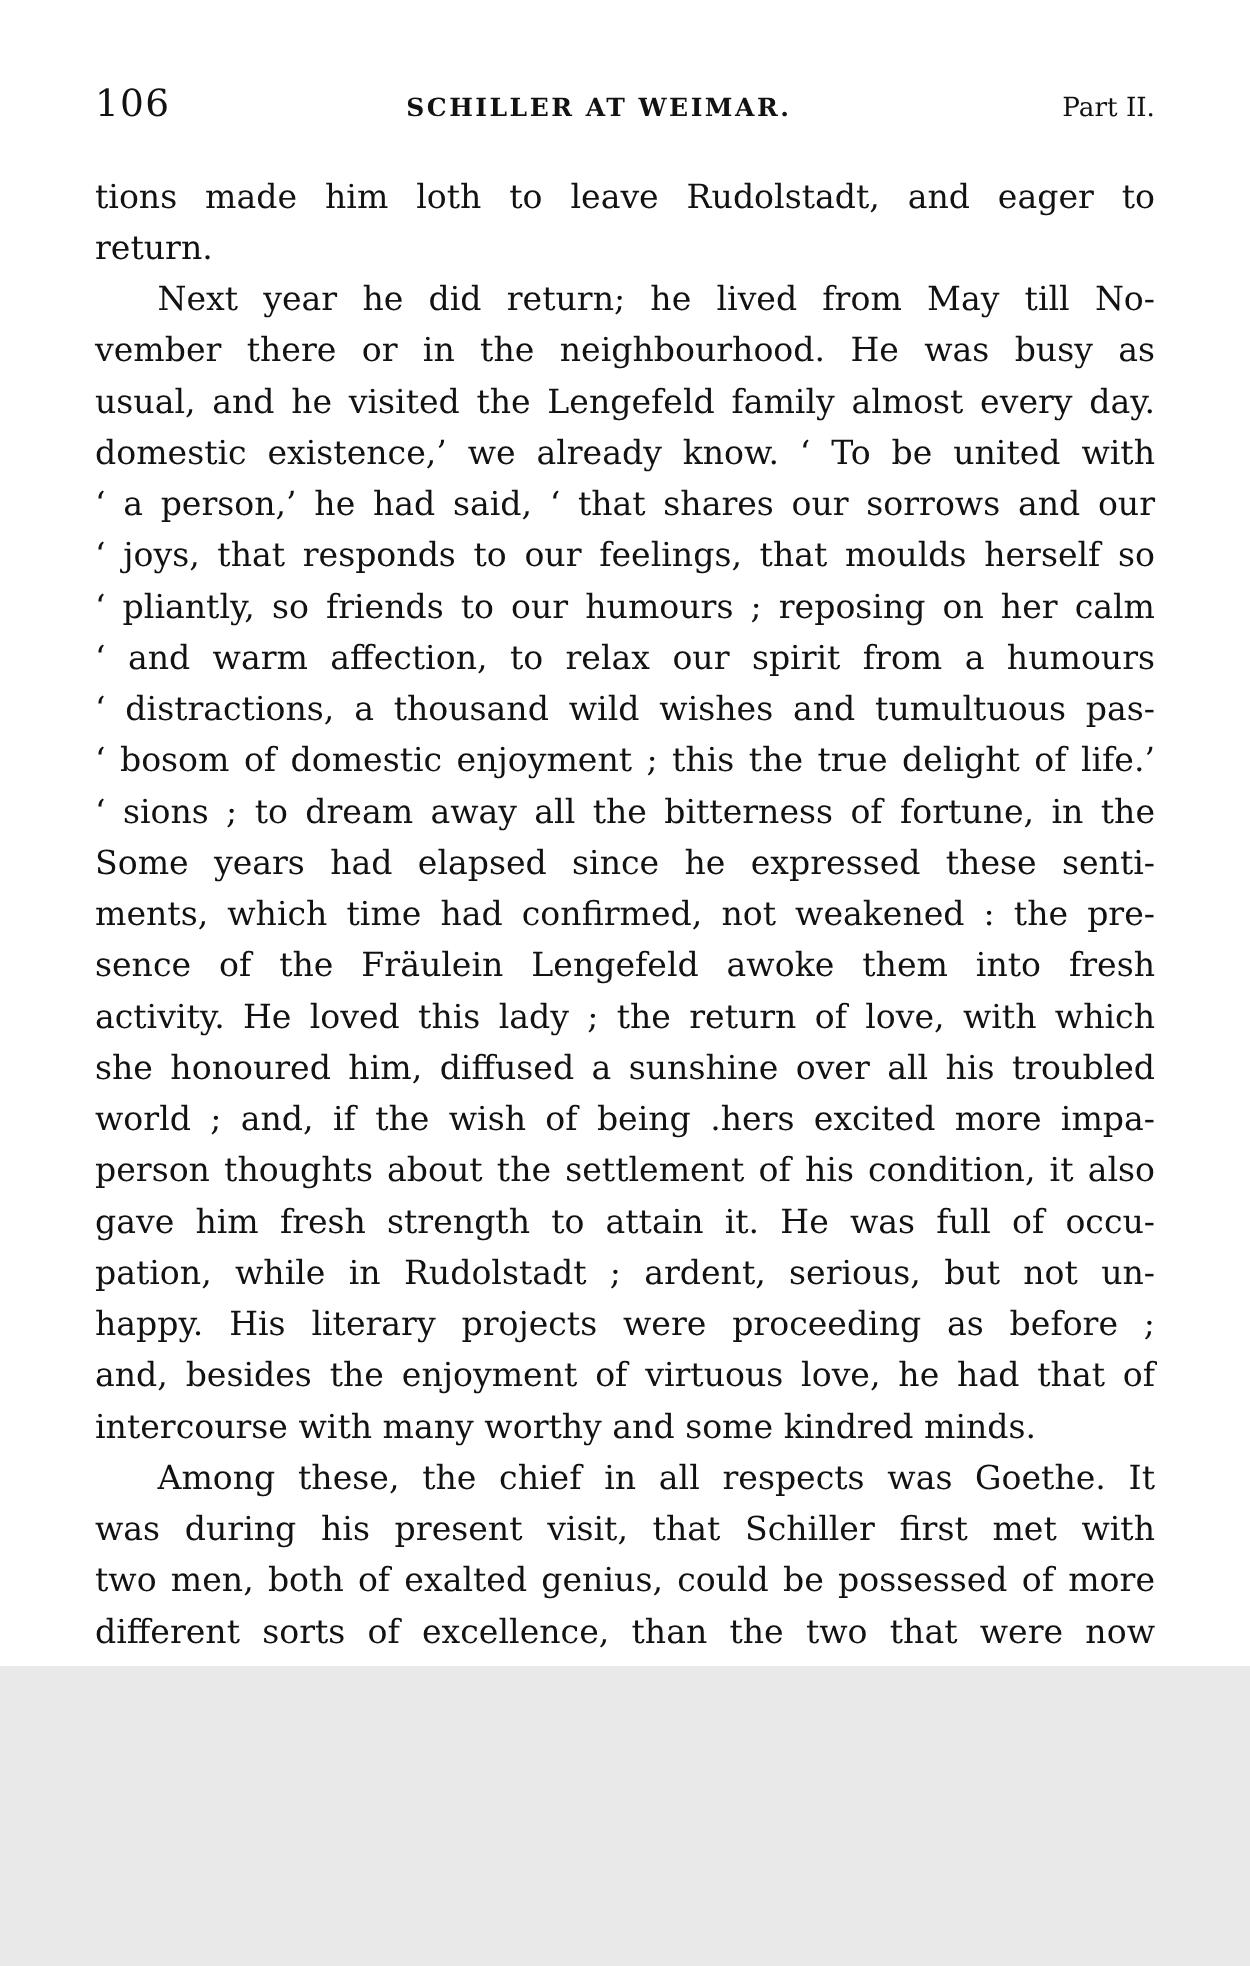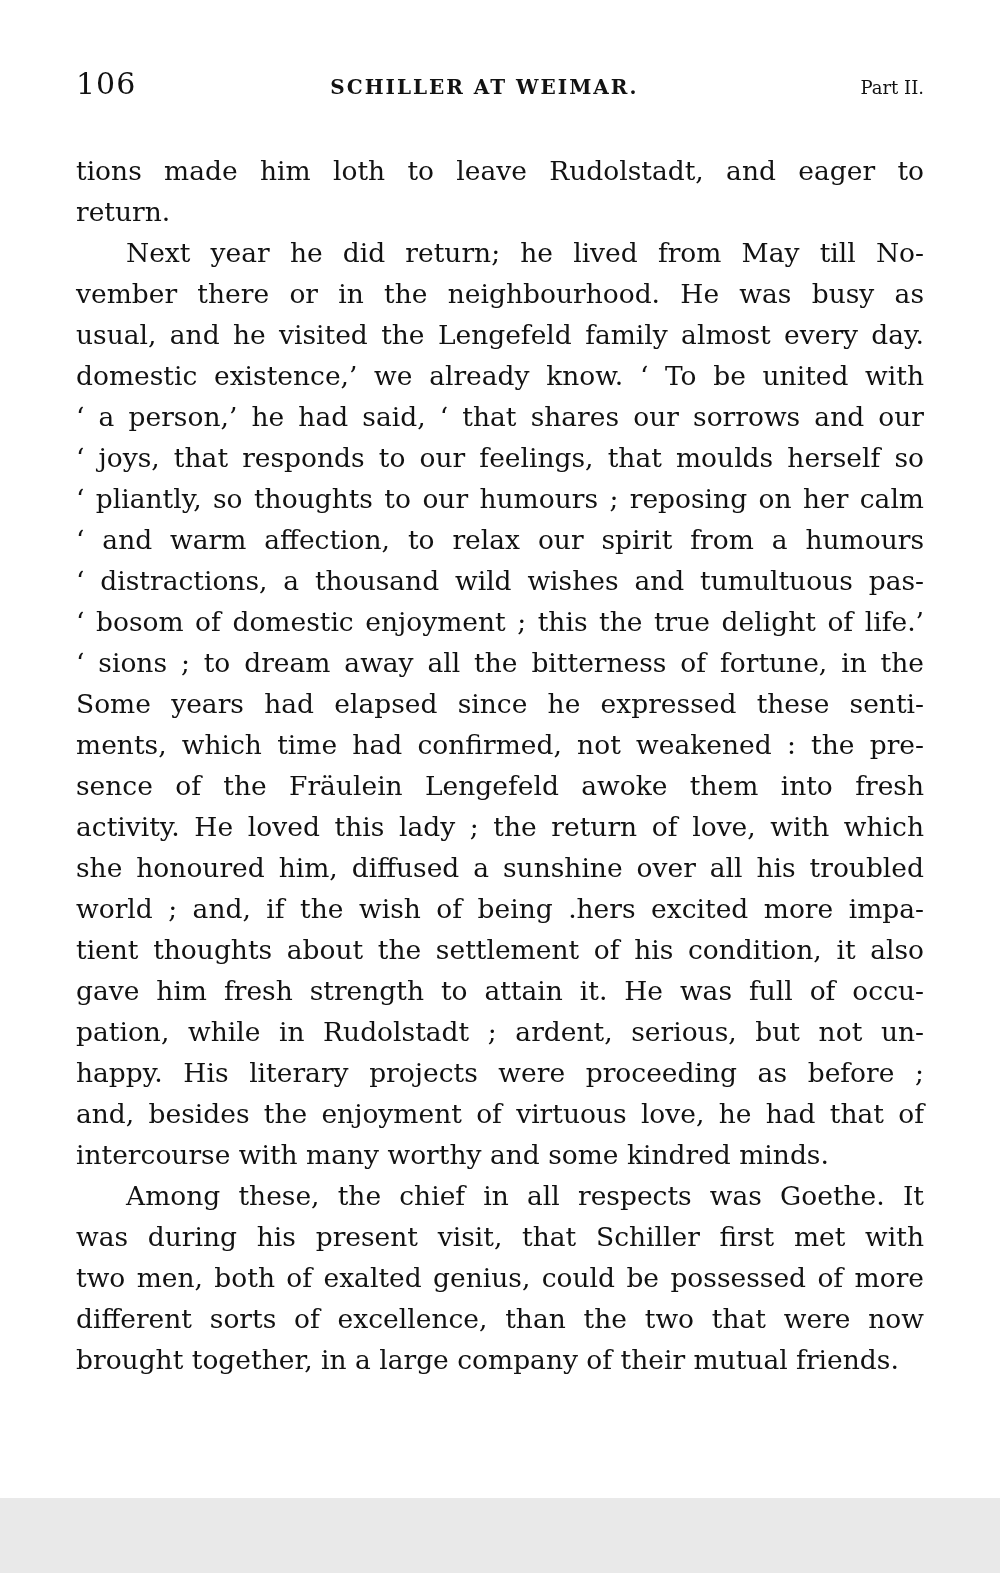--- a/index.html
+++ b/index.html
@@ -3,21 +3,21 @@
 <meta charset="utf-8">
 <style>
   html, body {
     margin: 0;
     padding: 0;
     background: #e9e9e9;
   }
   .page {
     position: relative;
     width: 1000px;
-    height: 1498px;
+    height: 1333px;
     margin: 0 auto;
     background: #ffffff;
     color: #121212;
     font-family: "DejaVu Serif", "Liberation Serif", serif;
     overflow: hidden;
     box-sizing: border-box;
   }
   .header {
     display: flex;
     justify-content: space-between;
@@ -29,25 +29,25 @@
     font-size: 30px;
     letter-spacing: 1px;
   }
   .running-title {
     font-size: 20px;
     letter-spacing: 2px;
     font-weight: bold;
     transform: translateX(-14px);
   }
   .part-label {
-    font-size: 18px;
+    font-size: 21px;
   }
   .body-text {
     padding: 0 76px;
-    margin-top: 49px;
+    margin-top: 36px;
     font-size: 26.5px;
   }
   .paragraph {
     margin: 0;
   }
   .line {
     line-height: 41px;
     height: 41px;
     white-space: nowrap;
     text-align: justify;
@@ -75,32 +75,32 @@
         <div class="line">tions made him loth to leave Rudolstadt, and eager to</div>
         <div class="line last">return.</div>
       </div>
       <div class="paragraph">
         <div class="line indent">Next year he did return; he lived from May till No-</div>
         <div class="line">vember there or in the neighbourhood.  He was busy as</div>
         <div class="line">usual, and he visited the Lengefeld family almost every day.</div>
         <div class="line">domestic existence,’ we already know.   ‘ To be united with</div>
         <div class="line">‘ a person,’ he had said, ‘ that shares our sorrows and our</div>
         <div class="line">‘ joys, that responds to our feelings, that moulds herself so</div>
-        <div class="line">‘ pliantly, so thoughts to our humours ; reposing on her calm</div>
+        <div class="line">‘ pliantly, so friends to our humours ; reposing on her calm</div>
         <div class="line">‘ and warm affection, to relax our spirit from a humours</div>
         <div class="line">‘ distractions, a thousand wild wishes and tumultuous pas-</div>
         <div class="line">‘ bosom of domestic enjoyment ; this the true delight of life.’</div>
         <div class="line">‘ sions ; to dream away all the bitterness of fortune, in the</div>
         <div class="line">Some years had elapsed since he expressed these senti-</div>
         <div class="line">ments, which time had confirmed, not weakened : the pre-</div>
         <div class="line">sence of the Fräulein Lengefeld awoke them into fresh</div>
         <div class="line">activity.  He loved this lady ; the return of love, with which</div>
         <div class="line">she honoured him, diffused a sunshine over all his troubled</div>
         <div class="line">world ; and, if the wish of being .hers excited more impa-</div>
-        <div class="line">tient thoughts about the settlement of his condition, it also</div>
+        <div class="line">person thoughts about the settlement of his condition, it also</div>
         <div class="line">gave him fresh strength to attain it.  He was full of occu-</div>
         <div class="line">pation, while in Rudolstadt ; ardent, serious, but not un-</div>
         <div class="line">happy.  His literary projects were proceeding as before ;</div>
         <div class="line">and, besides the enjoyment of virtuous love, he had that of</div>
         <div class="line last">intercourse with many worthy and some kindred minds.</div>
       </div>
       <div class="paragraph">
         <div class="line indent">Among these, the chief in all respects was Goethe.  It</div>
         <div class="line">was during his present visit, that Schiller first met with</div>
         <div class="line">two men, both of exalted genius, could be possessed of more</div>

